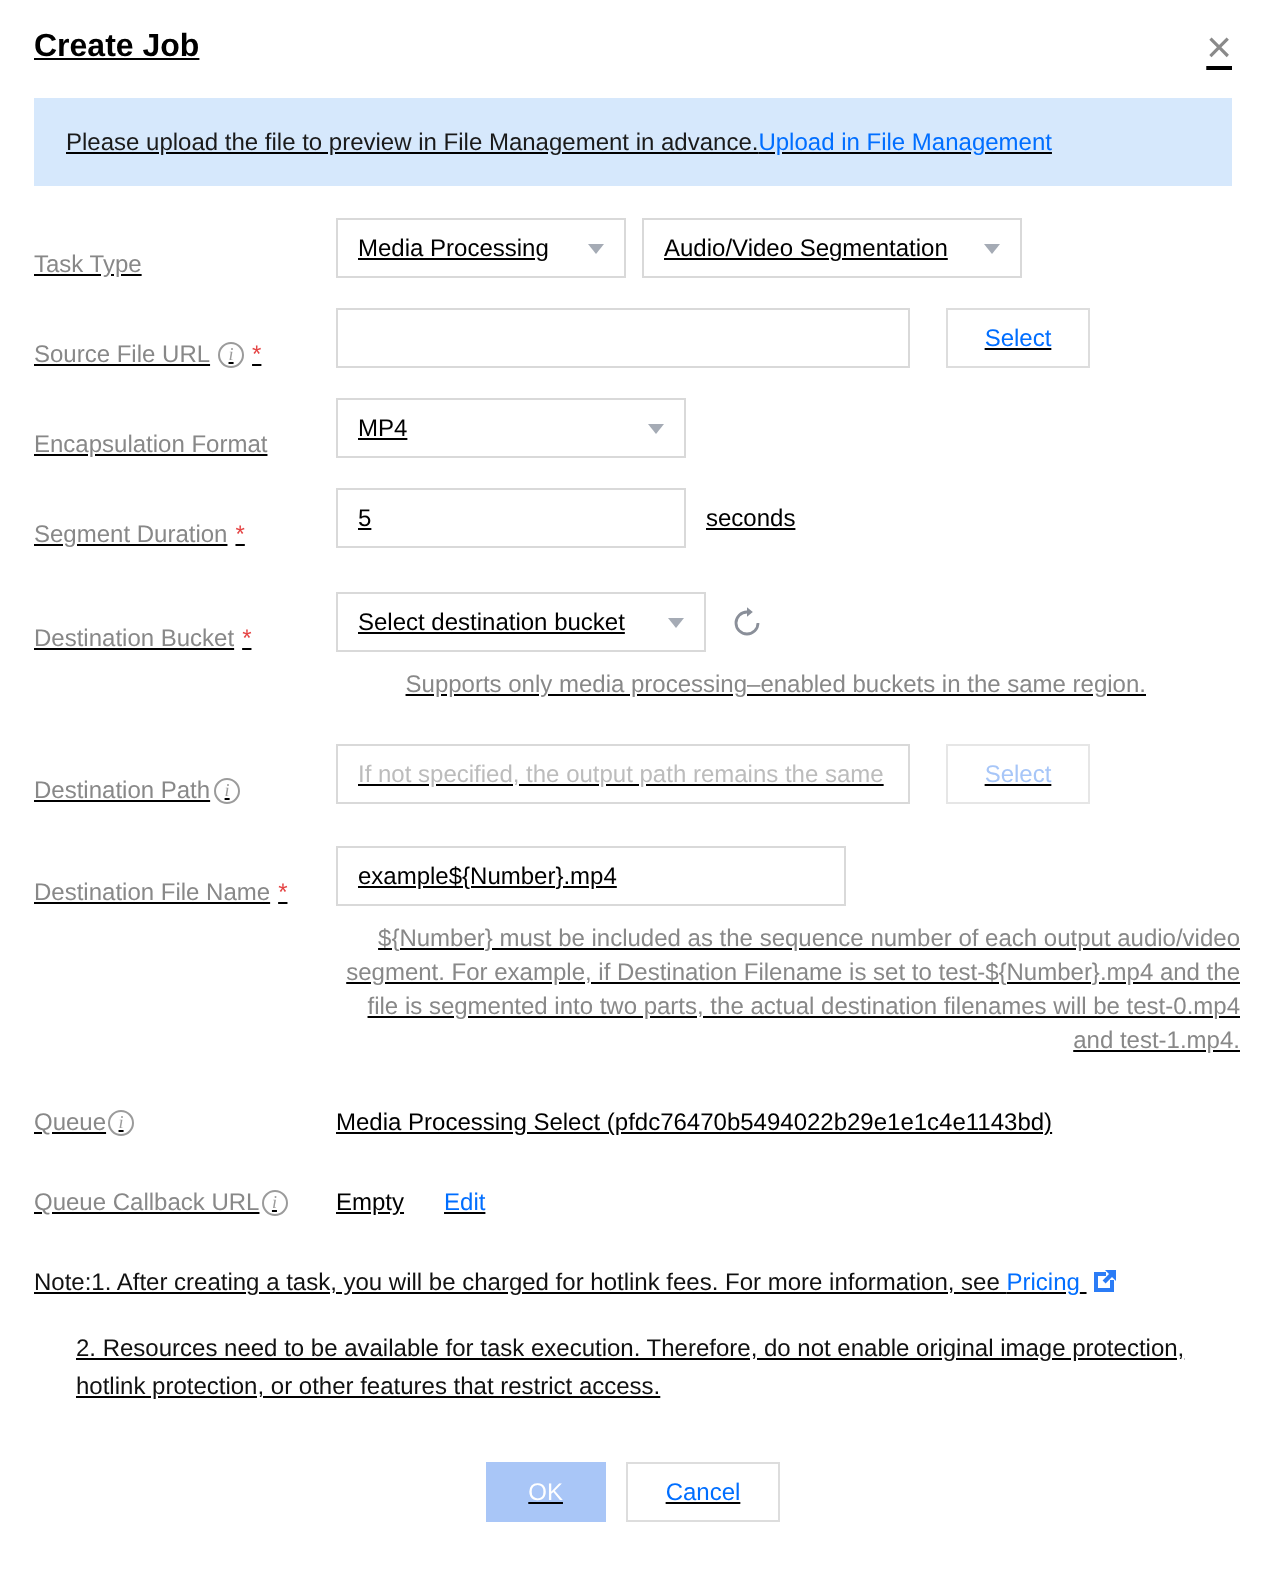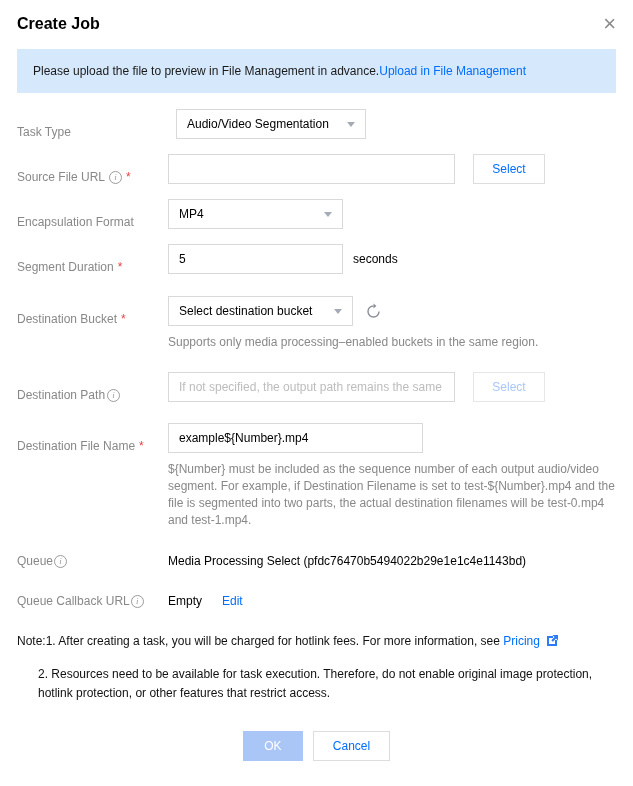--- a/index.html
+++ b/index.html
@@ -2,21 +2,21 @@
 <html><head>
 <meta charset="utf-8">
 <style>
   * { box-sizing: border-box; margin: 0; padding: 0; }
   html, body { background: #fff; }
   body {
     width: 633px; height: 786px; overflow: hidden;
     font-family: "Liberation Sans", "DejaVu Sans", sans-serif;
     font-size: 12px; color: #000;
   }
-  .dialog { width: 633px; height: 786px; background: #fff; position: relative; }
+  .dialog { width: 633px; height: 786px; background: #fff; position: relative; text-decoration: underline; }
 
   
   .dlg-header { display: flex; justify-content: space-between; align-items: flex-start; padding: 15px 17px 12px 17px; }
   .dlg-title { font-size: 16px; font-weight: bold; color: #000; }
   .close-x { font-size: 22px; line-height: 18px; color: #8a8a8a; cursor: pointer; font-weight: normal; }
 
   
   .banner { margin: 4px 17px 16px 17px; background: #d6e8fc; padding: 14px 16px; color: #1a1a1a; line-height: 16px; }
   .banner a, .link { color: #006eff; text-decoration: none; cursor: pointer; }
 
@@ -54,21 +54,21 @@
   .btn-weak {
     height: 30px; min-width: 72px; padding: 0 16px; margin-left: 18px;
     background: #fff; border: 1px solid #ddd; color: #006eff; font-size: 12px; cursor: pointer;
     font-family: "Liberation Sans", "DejaVu Sans", sans-serif;
   }
   .btn-weak.disabled { color: #a7c6f8; border-color: #e6e6e6; cursor: default; }
 
   .unit { margin-left: 10px; color: #000; }
   .refresh { margin-left: 12px; cursor: pointer; display: inline-flex; }
 
-  .helper { color: #888; line-height: 17px; margin: -7px 60px 18px 168px; }
+  .helper { color: #888; line-height: 17px; margin: -7px 60px 18px 168px; text-align: right; }
   .helper.wide { width: 452px; margin-right: 0; }
 
   .plain-val { color: #000; }
   .edit-link { margin-left: 20px; }
 
   .row-queue { margin-bottom: 26px; margin-top: 25px; }
   .row-cb { margin-bottom: 25px; }
 
   
   .notes { padding: 0 17px; color: #111; line-height: 17px; }
@@ -99,20 +99,24 @@
 
   <div class="banner">
     <span>Please upload the file to preview in File Management in advance.</span><a>Upload in File Management</a>
   </div>
 
   <div class="row">
     <div class="lbl">
       <span class="txt">Task Type</span>
     </div>
     <div class="ctrl">
+      <div class="select w-cat">
+        <span>Media Processing</span>
+        <span class="caret"></span>
+      </div>
       <div class="select w-sub">
         <span>Audio/Video Segmentation</span>
         <span class="caret"></span>
       </div>
     </div>
   </div>
 
   <div class="row">
     <div class="lbl">
       <span class="txt">Source File URL</span>

